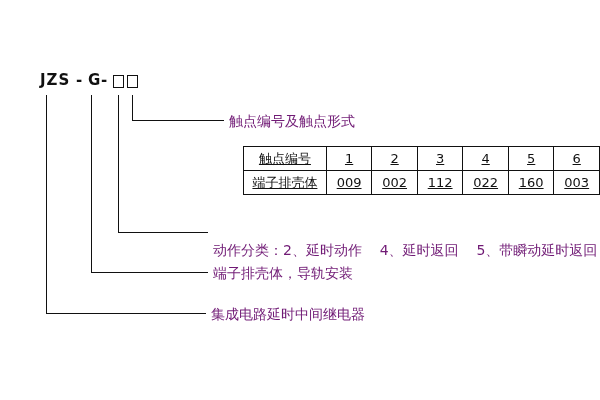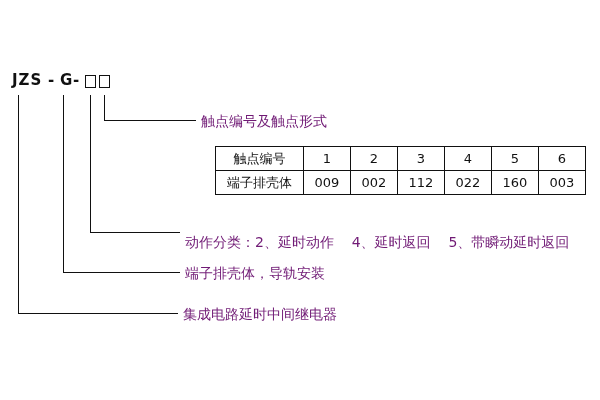--- a/index.html
+++ b/index.html
@@ -1,15 +1,15 @@
 <!DOCTYPE html>
 <html><head>
 <meta charset="utf-8">
 <style>
-  * { box-sizing: border-box; }
+  * { box-sizing: border-box; margin-left: 28px; }
   html, body { margin: 0; padding: 0; }
   body {
     width: 600px; height: 400px;
     background: #ffffff;
     overflow: hidden;
     position: relative;
     font-family: "DejaVu Sans", "Liberation Sans", sans-serif;
     color: #111111;
   }
   .model-part {
@@ -27,21 +27,21 @@
   .hline { position: absolute; height: 1px; background: #111111; }
   .diagram-label {
     position: absolute;
     font-size: 14px;
     white-space: pre;
     color: #701a75;
   }
   table.contact-table {
     position: absolute; left: 215px; top: 146px;
     border-collapse: collapse;
-    font-size: 13px; color: #111111;
+    font-size: 13px; color: #111111; text-decoration: underline;
   }
   table.contact-table td {
     border: 1px solid #111111;
     text-align: center; vertical-align: middle;
     height: 24px; padding: 0;
   }
   table.contact-table td.rowhead { width: 88px; }
   table.contact-table td.val { width: 47px; }
 </style>
 </head>
@@ -60,21 +60,21 @@
 <div class="vline" style="left:90px; top:95px;  height:137px"></div>
 <div class="hline" style="left:90px; top:232px; width:90px"></div>
 
 <div class="vline" style="left:63px; top:95px;  height:177px"></div>
 <div class="hline" style="left:63px; top:272px; width:117px"></div>
 
 <div class="vline" style="left:18px; top:95px;  height:218px"></div>
 <div class="hline" style="left:18px; top:313px; width:160px"></div>
 
 <div class="diagram-label" style="left:201px; top:113px">触点编号及触点形式</div>
-<div class="diagram-label" style="left:185px; top:234px">动作分类：2、延时动作    4、延时返回    5、带瞬动延时返回</div>
+<div class="diagram-label" style="left:185px; top:242px">动作分类：2、延时动作    4、延时返回    5、带瞬动延时返回</div>
 <div class="diagram-label" style="left:185px; top:265px">端子排壳体，导轨安装</div>
 <div class="diagram-label" style="left:183px; top:306px">集成电路延时中间继电器</div>
 
 <table class="contact-table">
   <tbody>
       <tr>
     <td class="rowhead">触点编号</td>
     <td class="val">1</td>
     <td class="val">2</td>
     <td class="val">3</td>

